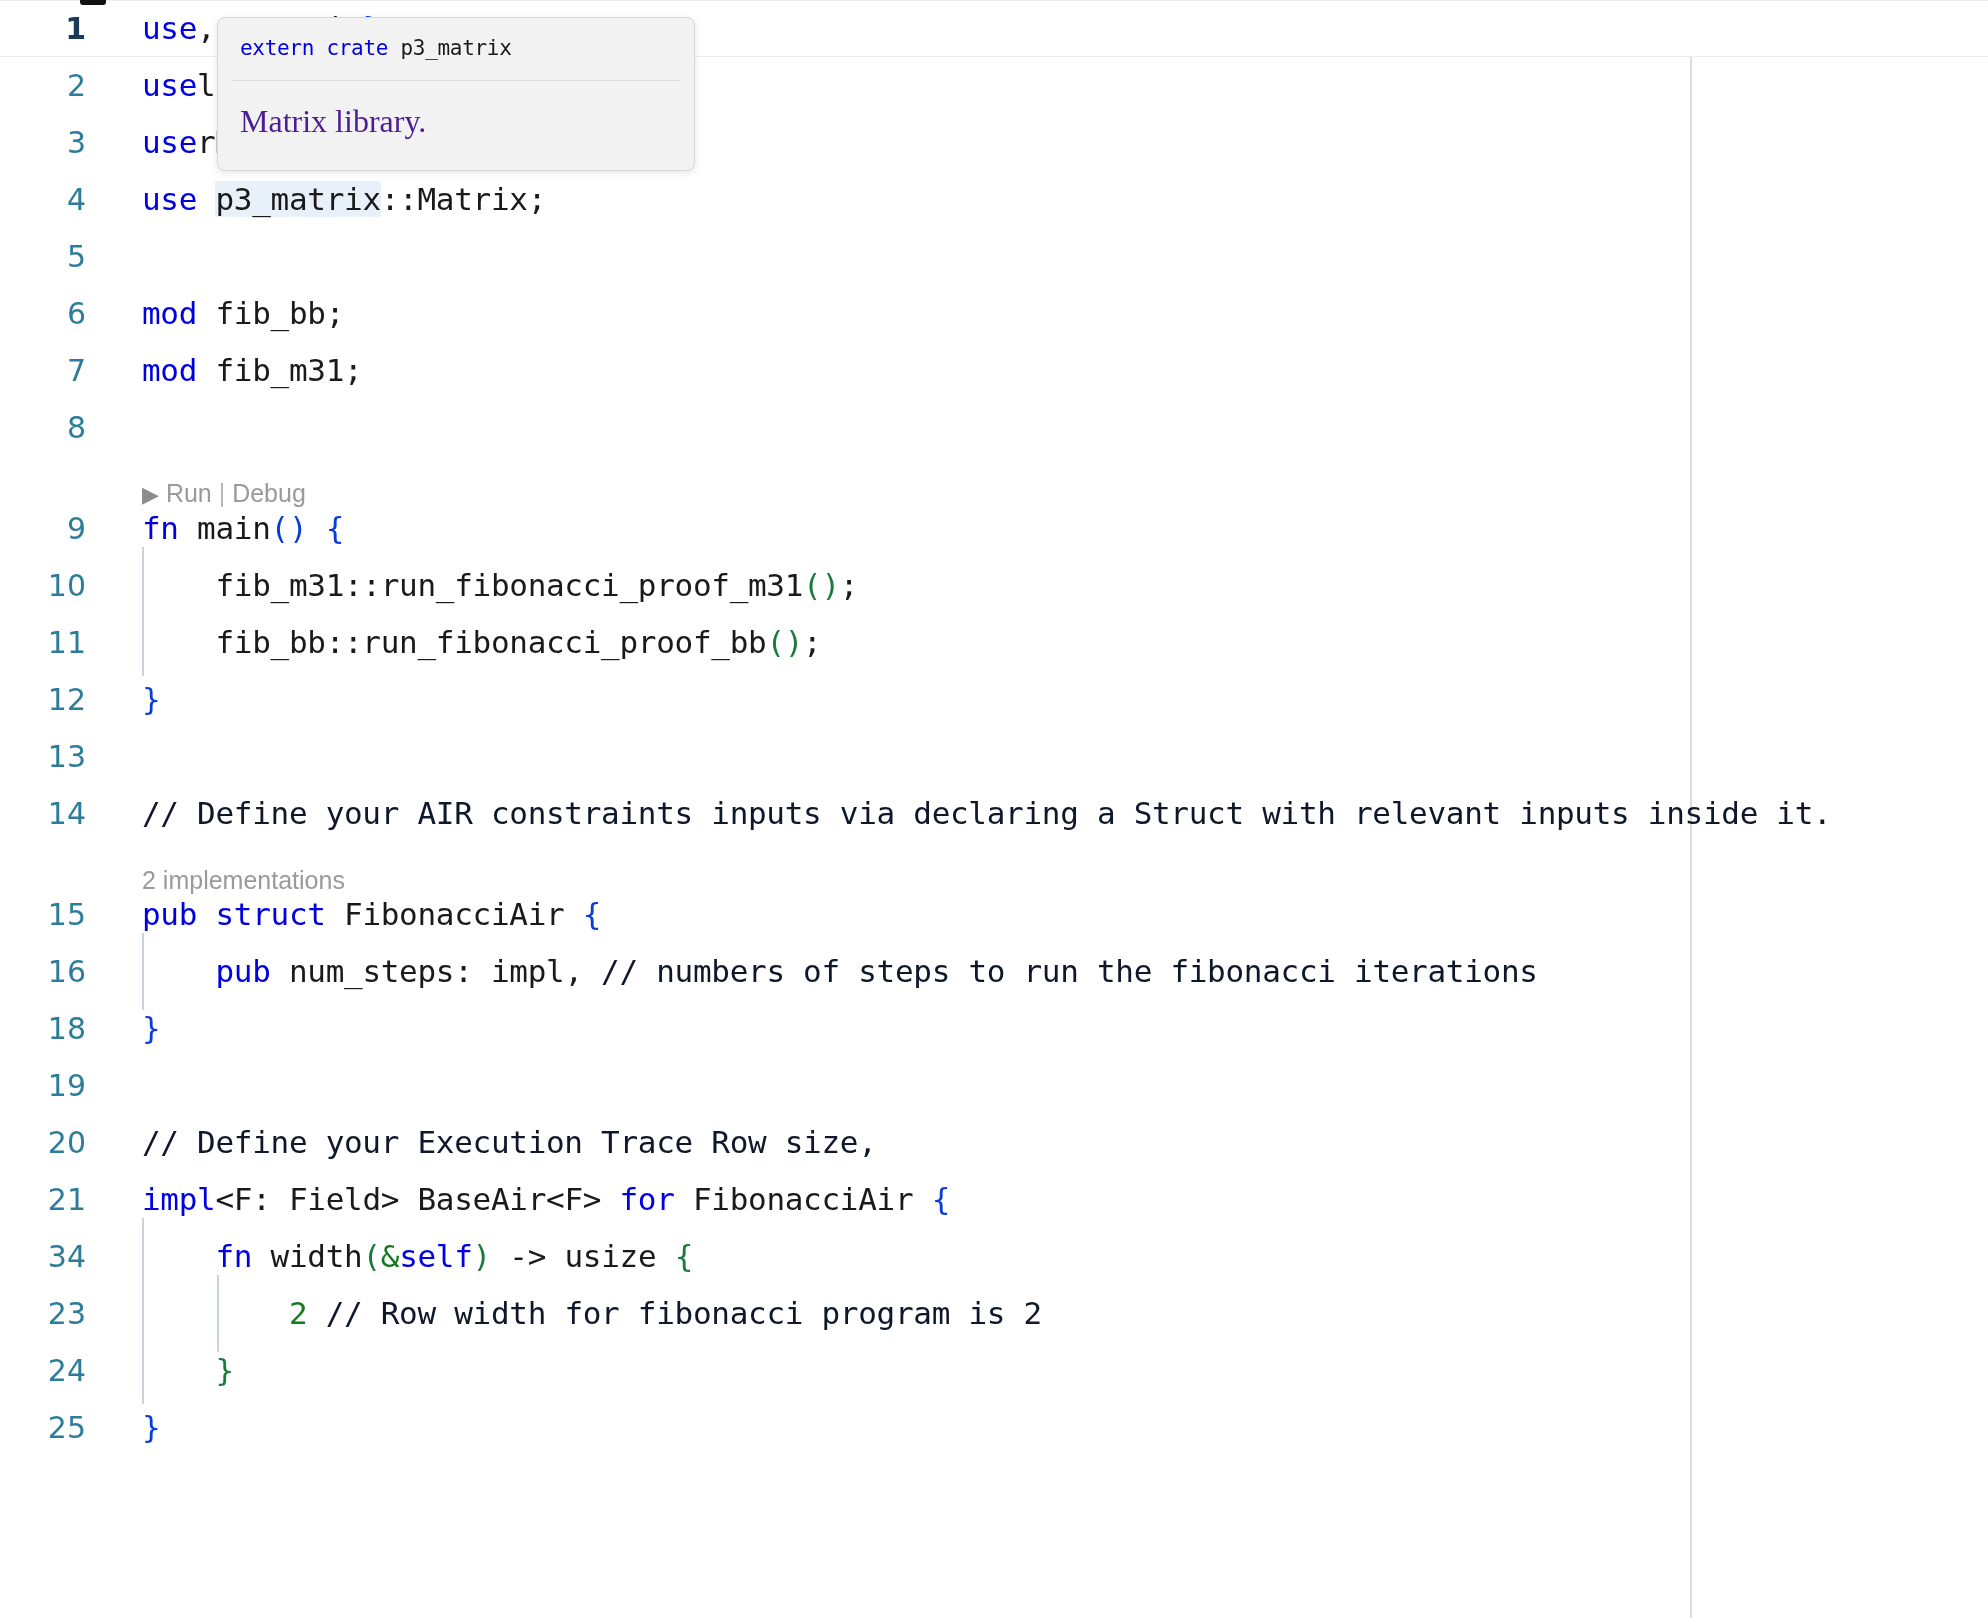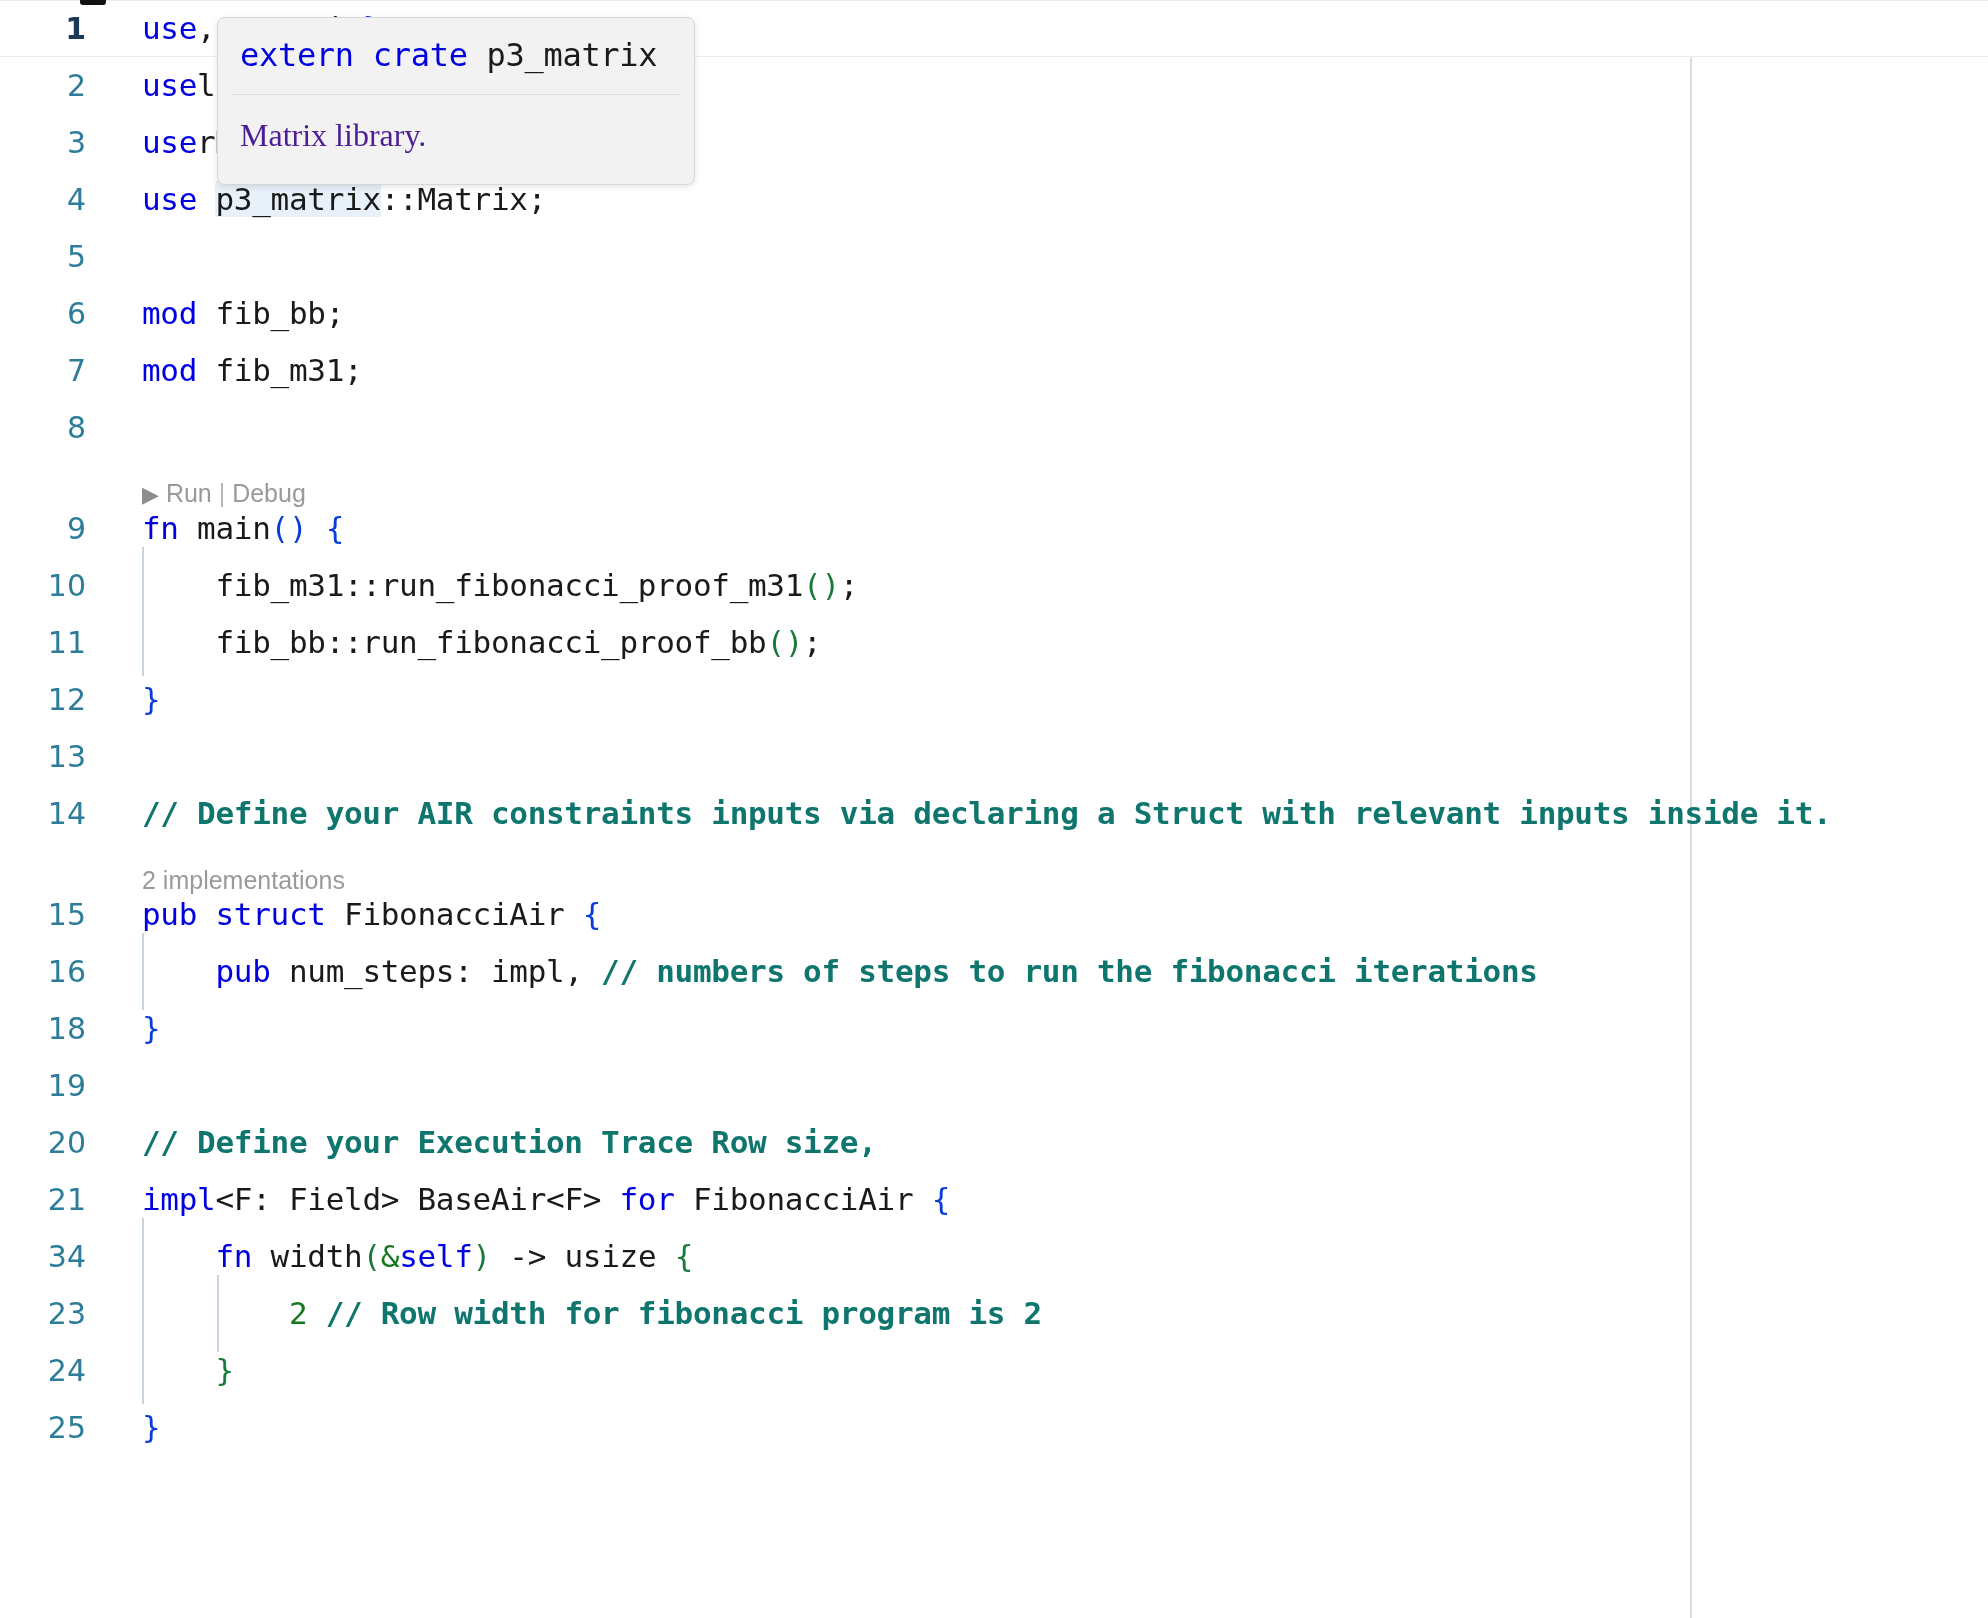--- a/index.html
+++ b/index.html
@@ -84,21 +84,21 @@
     position: absolute;
     width: 2px;
     background: #c8d4e0;
     z-index: 1;
   }
 
   
   .kw   { color: #0000e0; }
   .punc { color: #0a3cd8; }
   .paren{ color: #1a7a3a; }
-  .cmt  { color: #0f766e; font-weight: bold; }
+  .cmt  { color: #0f172a; }
   .num  { color: #14781f; }
   .amp  { color: #14781f; }
   .txt  { color: #1a1a1a; }
 
   .hl-occ {
     background: #e8f0f9;
     border-radius: 2px;
   }
 
   
@@ -141,21 +141,21 @@
     width: 476px;
     background: #f2f2f2;
     border: 1px solid #d6d6d6;
     border-radius: 8px;
     box-shadow: 0 2px 7px rgba(0,0,0,0.10);
     z-index: 40;
     overflow: hidden;
   }
   .tooltip .tt-sig {
     font-family: "DejaVu Sans Mono", monospace;
-    font-size: 32px;
+    font-size: 21px;
     padding: 18px 22px 20px 22px;
     white-space: pre;
     letter-spacing: -0.3px;
     color: #1a1a1a;
   }
   .tooltip .tt-sig .kw { color: #0000e0; }
   .tooltip .tt-div {
     height: 1px;
     background: #dddddd;
     margin: 0 14px;

